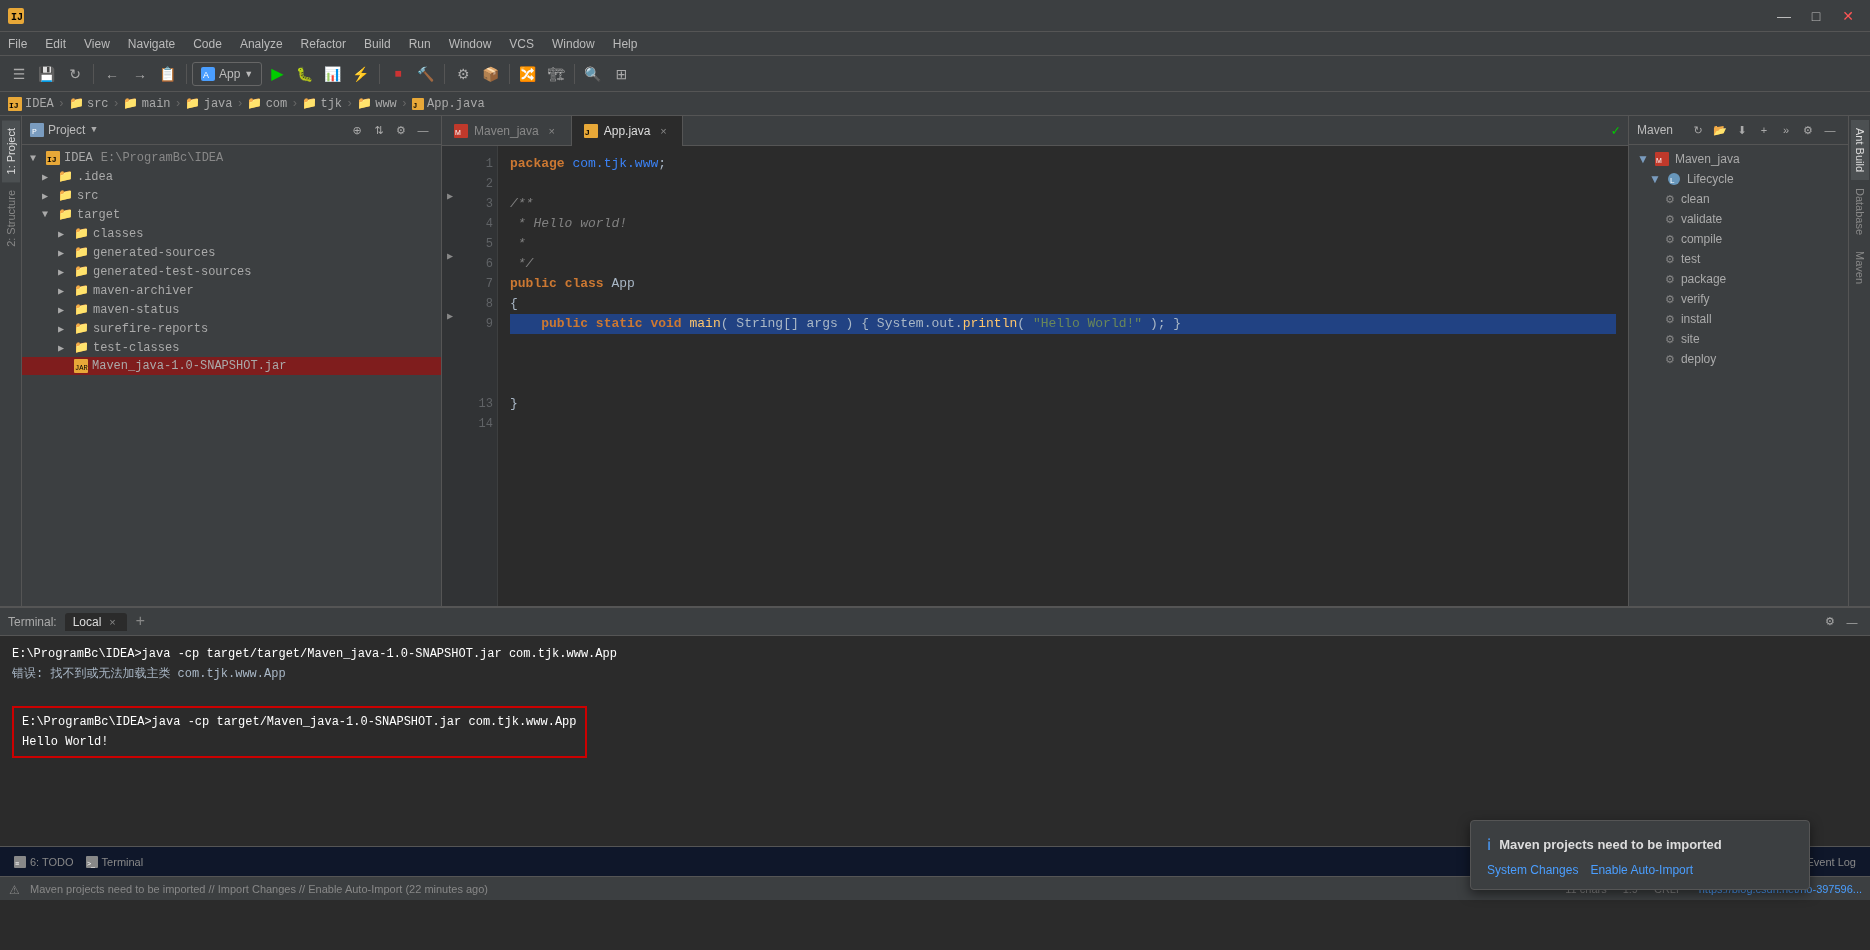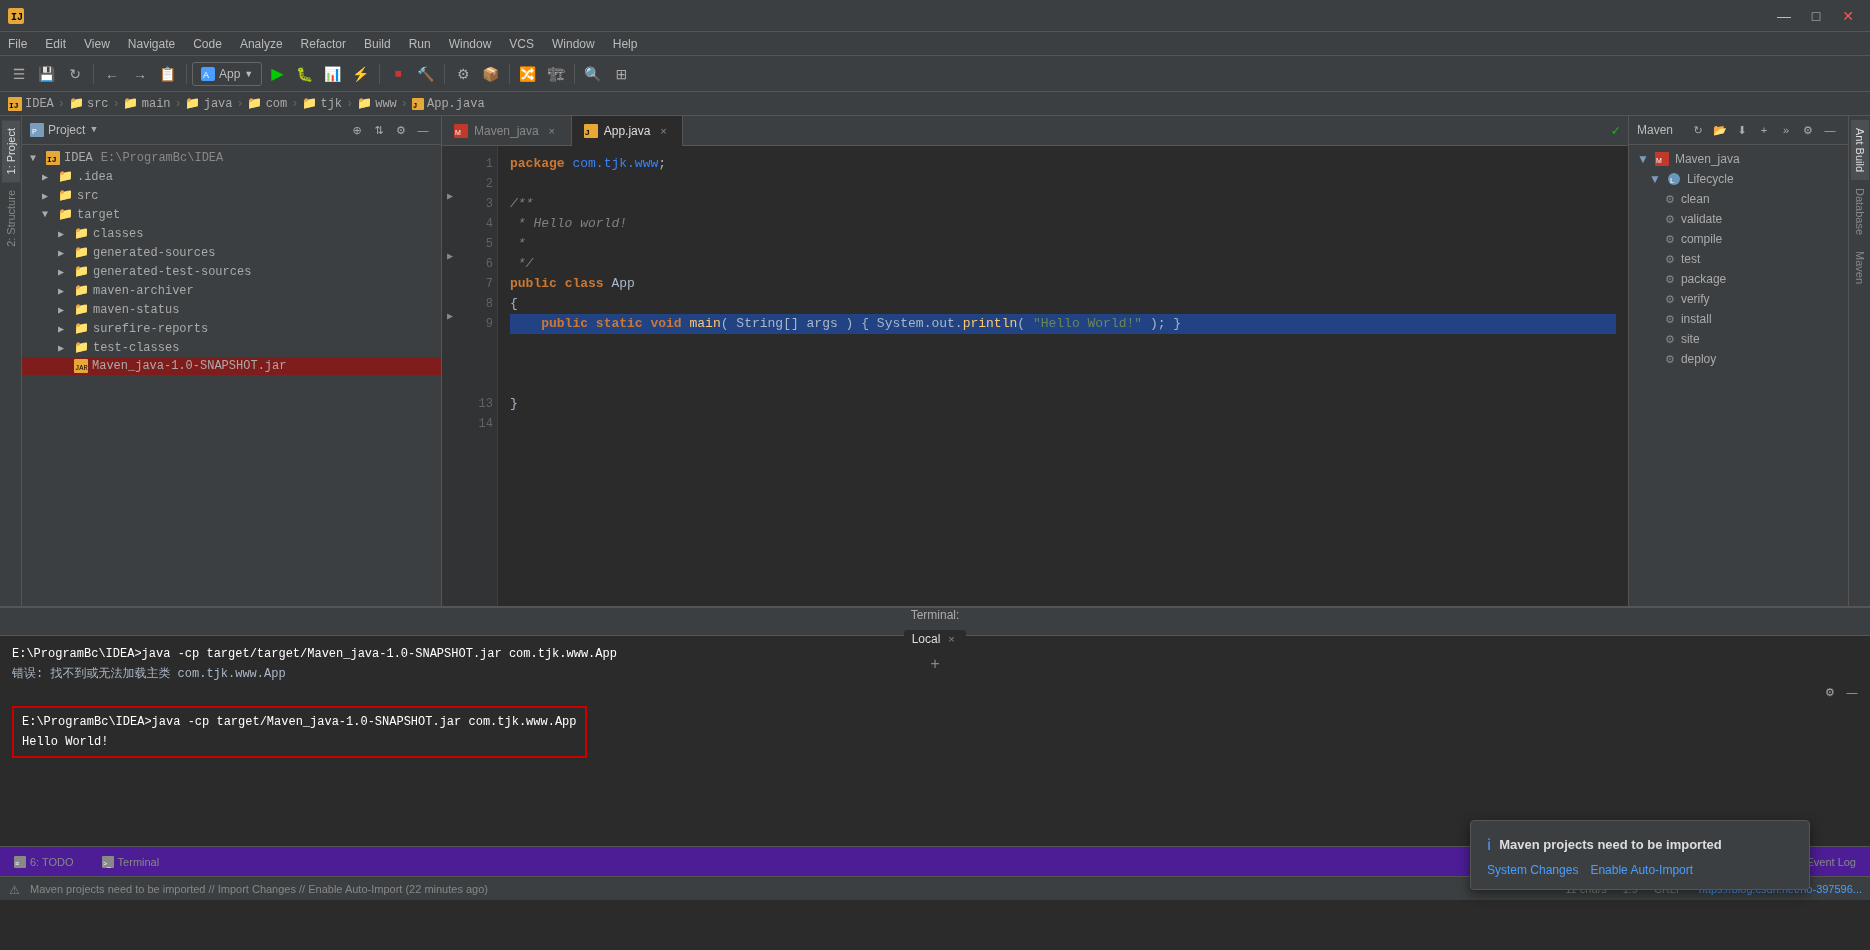--- a/index.html
+++ b/index.html
@@ -348,21 +348,20 @@
       flex-direction: column;
     }
     #terminal-tab-bar {
       background: #3c3f41;
       height: 28px;
       display: flex;
       align-items: center;
       padding: 0 8px;
       border-bottom: 1px solid #555;
       gap: 8px;
-      flex-direction: column;
     }
     .terminal-tab-label {
       font-size: 12px;
       color: #aaa;
       font-family: 'Segoe UI', Arial, sans-serif;
     }
     .terminal-tab-name {
       display: flex;
       align-items: center;
       gap: 4px;
@@ -477,26 +476,26 @@
       justify-content: center;
       cursor: pointer;
     }
     .empty-gutter {
       height: 20px;
     }
 
     
     #bottom-bar {
       height: 30px;
-      background: #4c1d95;
+      background: #0f172a;
       border-top: 1px solid #555;
       display: flex;
       align-items: center;
       padding: 0 8px;
-      gap: 16px;
+      gap: 0;
       font-size: 11px;
       color: #888;
       font-family: 'Segoe UI', Arial, sans-serif;
     }
     .bottom-bar-btn {
       display: flex;
       align-items: center;
       gap: 4px;
       cursor: pointer;
       padding: 2px 6px;

